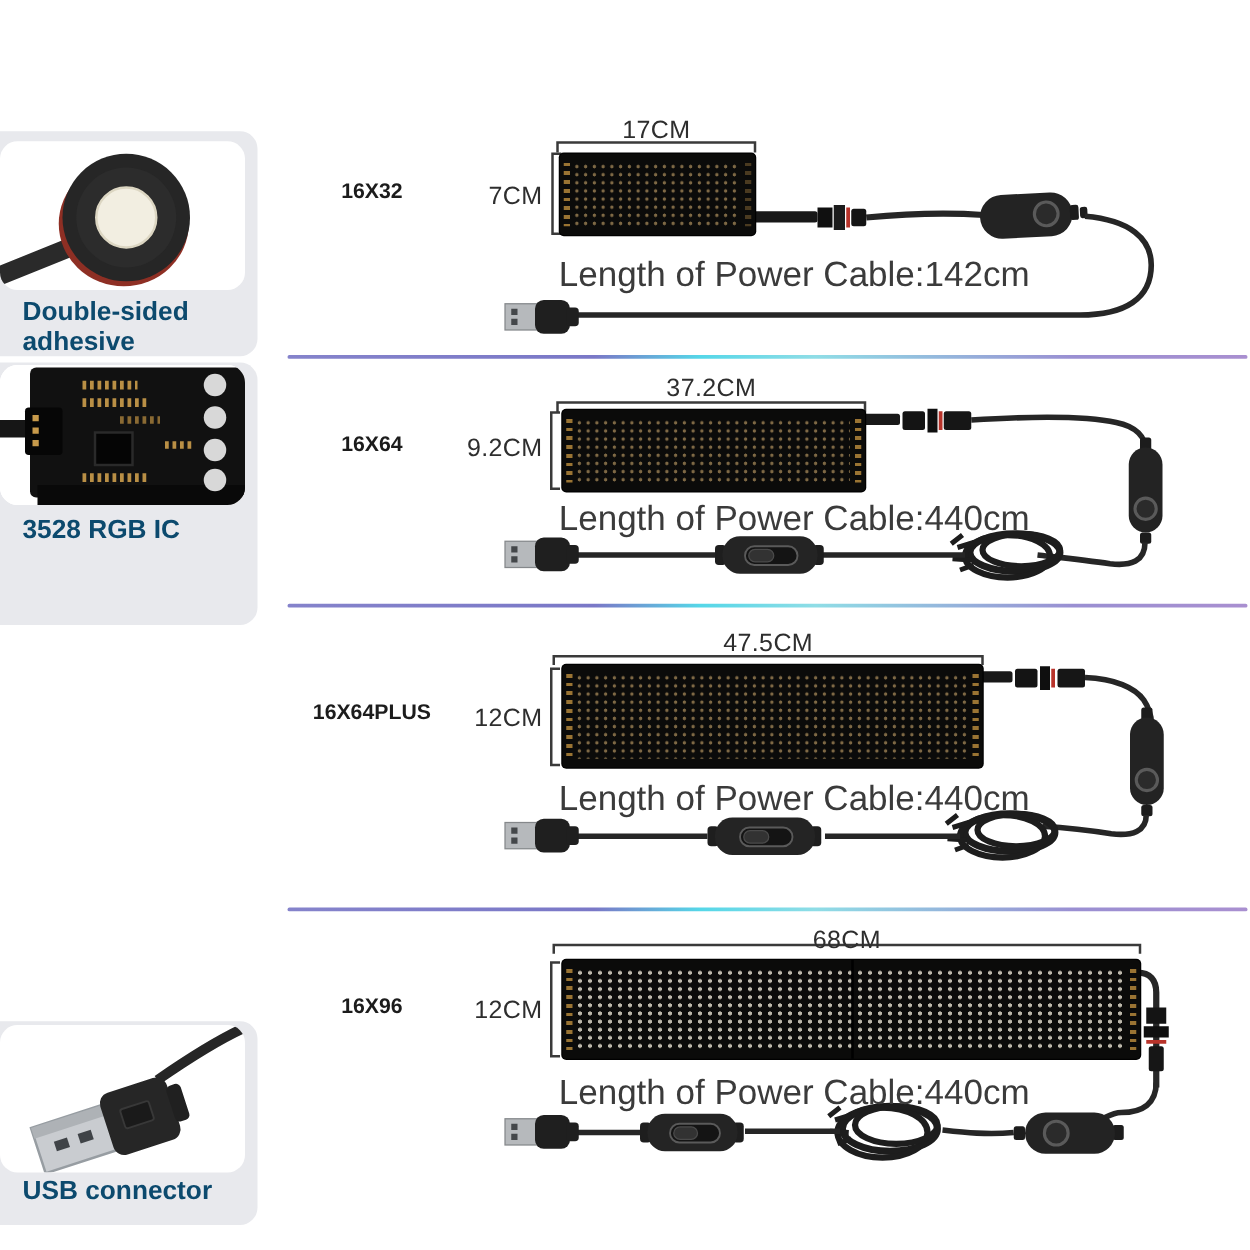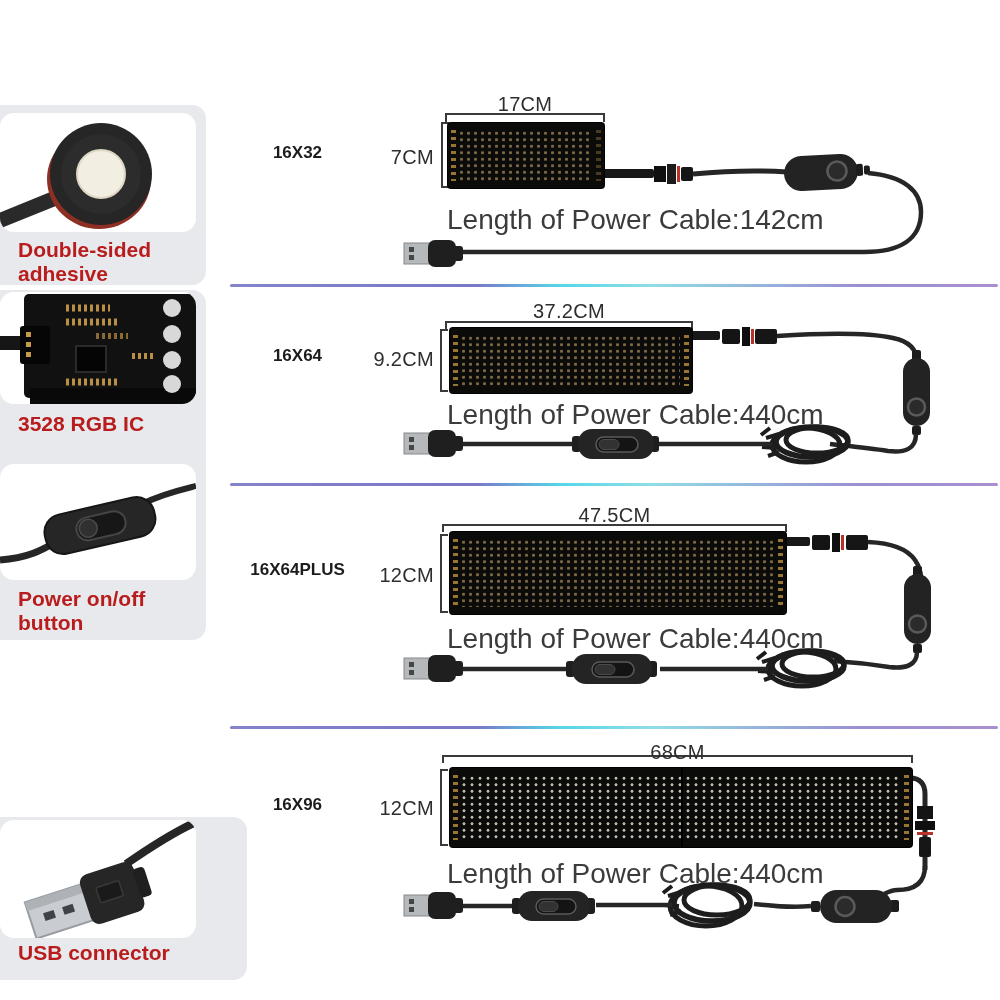--- a/index.html
+++ b/index.html
@@ -2,21 +2,21 @@
 <html><head>
 <meta charset="utf-8">
 <style>
   html,body{margin:0;padding:0;background:#ffffff;}
   #stage{position:relative;width:1000px;height:1000px;background:#ffffff;overflow:hidden;
          font-family:"Liberation Sans",sans-serif;}
   
   .side-block{position:absolute;left:0;width:206px;background:#e8e9ed;border-radius:0 14px 14px 0;}
   .photo-card{position:absolute;left:0;top:8px;width:196px;background:#ffffff;border-radius:14px;overflow:hidden;}
   .photo-card svg{display:block;}
-  .side-label{position:absolute;left:18px;right:10px;font-weight:bold;font-size:21px;color:#b91c1c;line-height:1.16;}
+  .side-label{position:absolute;left:18px;right:10px;font-weight:bold;font-size:21px;color:#0c4a6e;line-height:1.16;}
   
   .row-svg{position:absolute;left:230px;width:770px;}
   .dim-label{position:absolute;font-size:20px;color:#2e2e2e;letter-spacing:.3px;}
   .w-label{text-align:center;}
   .h-label{width:104px;text-align:right;}
   .model-label{position:absolute;left:225px;width:145px;text-align:center;font-weight:bold;font-size:17px;color:#1c1c1c;}
   .note-label{position:absolute;left:447px;font-size:28px;color:#3b3b3b;}
   
   .panel{position:absolute;background:#0b0b0a;border-radius:3px;box-shadow:0 0 0 1px #000;}
   .panel .dots{position:absolute;left:10px;right:12px;top:7px;bottom:7px;
@@ -71,37 +71,23 @@
         <line x1="132" y1="64" x2="156" y2="64" stroke="#b98f45" stroke-width="6" stroke-dasharray="3 3"></line>
         <circle cx="172" cy="16" r="9" fill="#d8d8d8"></circle>
           <circle cx="172" cy="42" r="9" fill="#d8d8d8"></circle>
         <circle cx="172" cy="68" r="9" fill="#d8d8d8"></circle>
           <circle cx="172" cy="92" r="9" fill="#d8d8d8"></circle>
       </svg>
     </div>
     <div class="side-label" style="top:122px;">3528 RGB IC</div>
   </div>
 
-  <div class="side-block" style="top:461px;height:179px;">
-    <div class="photo-card" style="top:3px;height:116px;">
-      <svg width="196" height="116" viewBox="0 0 196 116">
-        <path d="M0,96 C28,94 42,86 56,78" class="wire" stroke-width="7"></path>
-        <path d="M142,40 C162,30 180,26 196,22" class="wire" stroke-width="6"></path>
-        <g transform="rotate(-13 98 62)">
-          <rect x="44" y="42" width="112" height="40" rx="18" fill="#262626" stroke="#161616" stroke-width="2"></rect>
-          <rect x="76" y="51" width="50" height="23" rx="11.5" fill="#171717" stroke="#454545" stroke-width="2"></rect>
-          <circle cx="88" cy="62" r="9" fill="#303030" stroke="#4a4a4a" stroke-width="1.5"></circle>
-        </g>
-      </svg>
-    </div>
-    <div class="side-label" style="top:126px;">Power on/off button</div>
-  </div>
-
-
-  <div class="side-block" style="top:817px;height:163px;padding-left:41px;">
+
+
+  <div class="side-block" style="top:817px;height:163px;">
     <div class="photo-card" style="top:3px;height:118px;">
       <svg width="196" height="118" viewBox="0 0 196 118">
         <path d="M126,44 C152,26 174,12 196,2" class="wire" stroke-width="8"></path>
         <g transform="rotate(-18 90 76)">
           <rect x="26" y="62" width="60" height="38" fill="#c9ccd0" stroke="#979da2" stroke-width="2"></rect>
           <rect x="26" y="62" width="60" height="9" fill="#aeb2b6"></rect>
           <rect x="40" y="78" width="11" height="8" fill="#3f4347"></rect>
           <rect x="60" y="78" width="11" height="8" fill="#3f4347"></rect>
           <rect x="84" y="54" width="56" height="52" rx="9" fill="#262626"></rect>
           <rect x="98" y="70" width="24" height="16" rx="2" fill="#1a1a1a" stroke="#383838" stroke-width="1.5"></rect>

